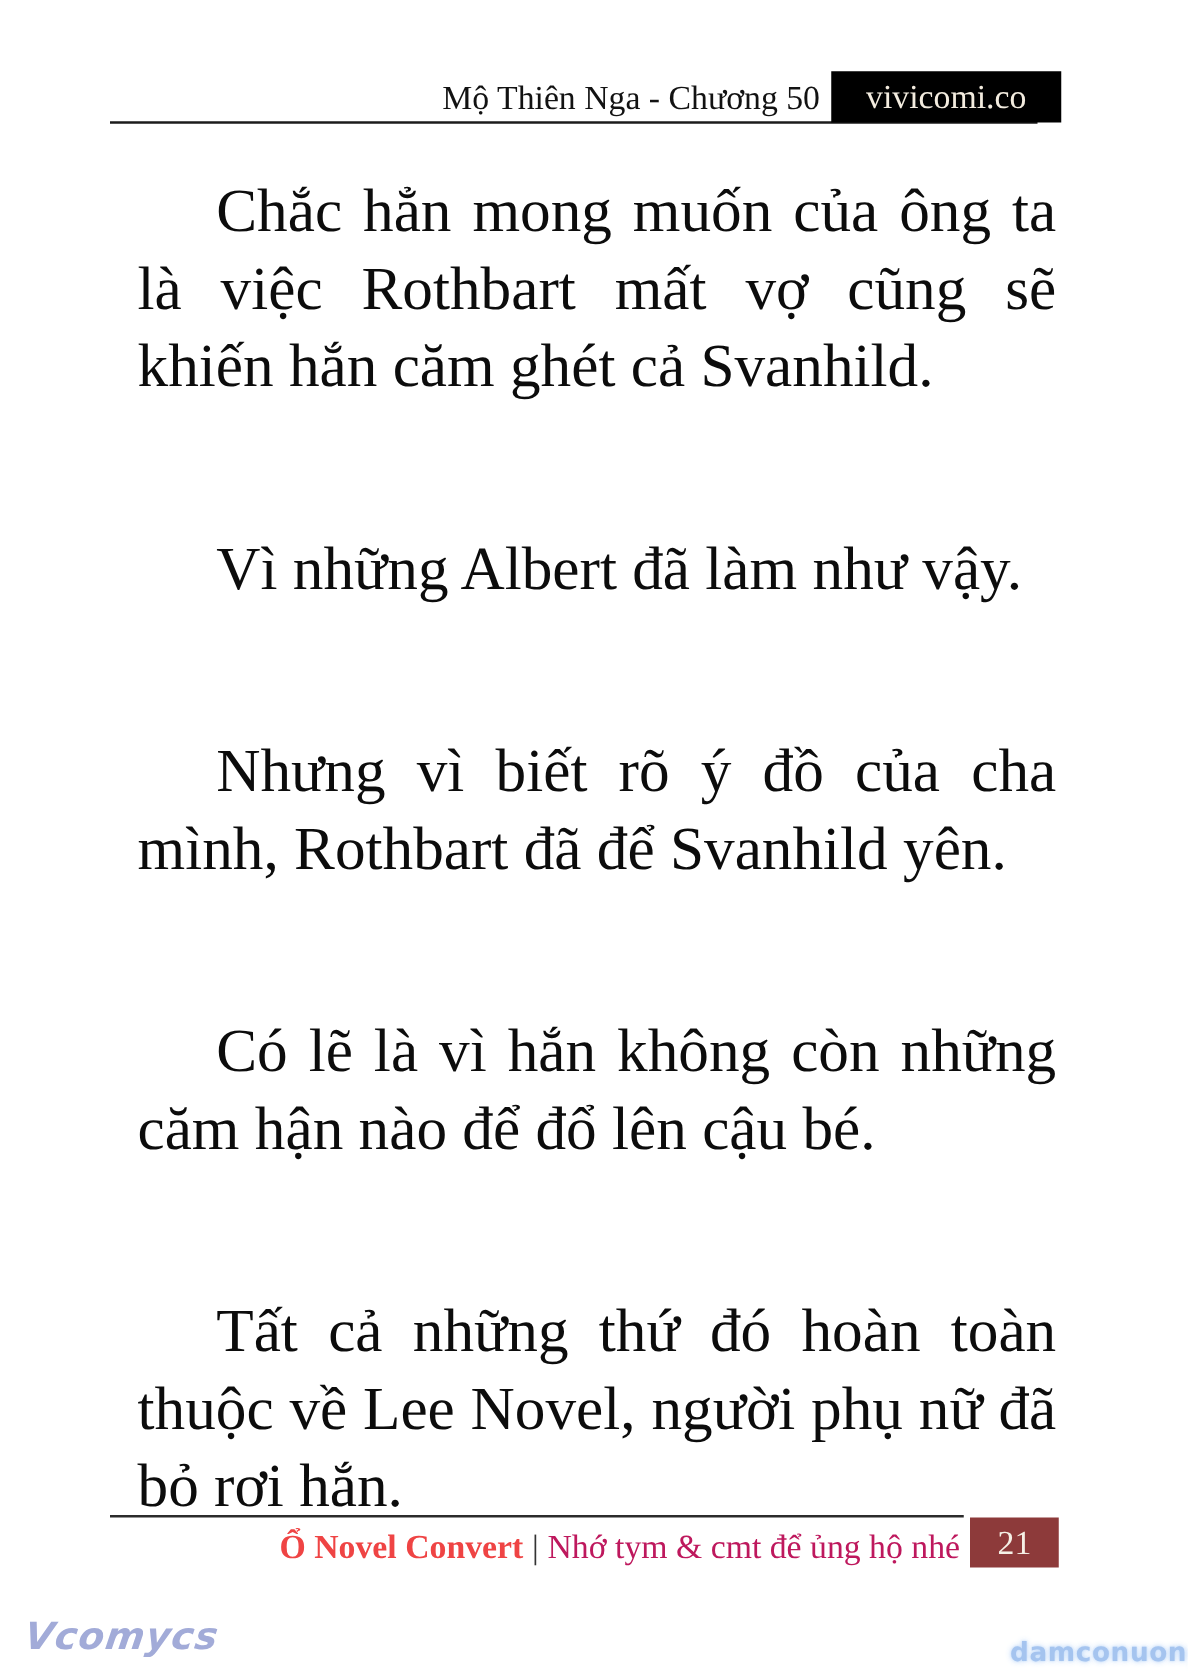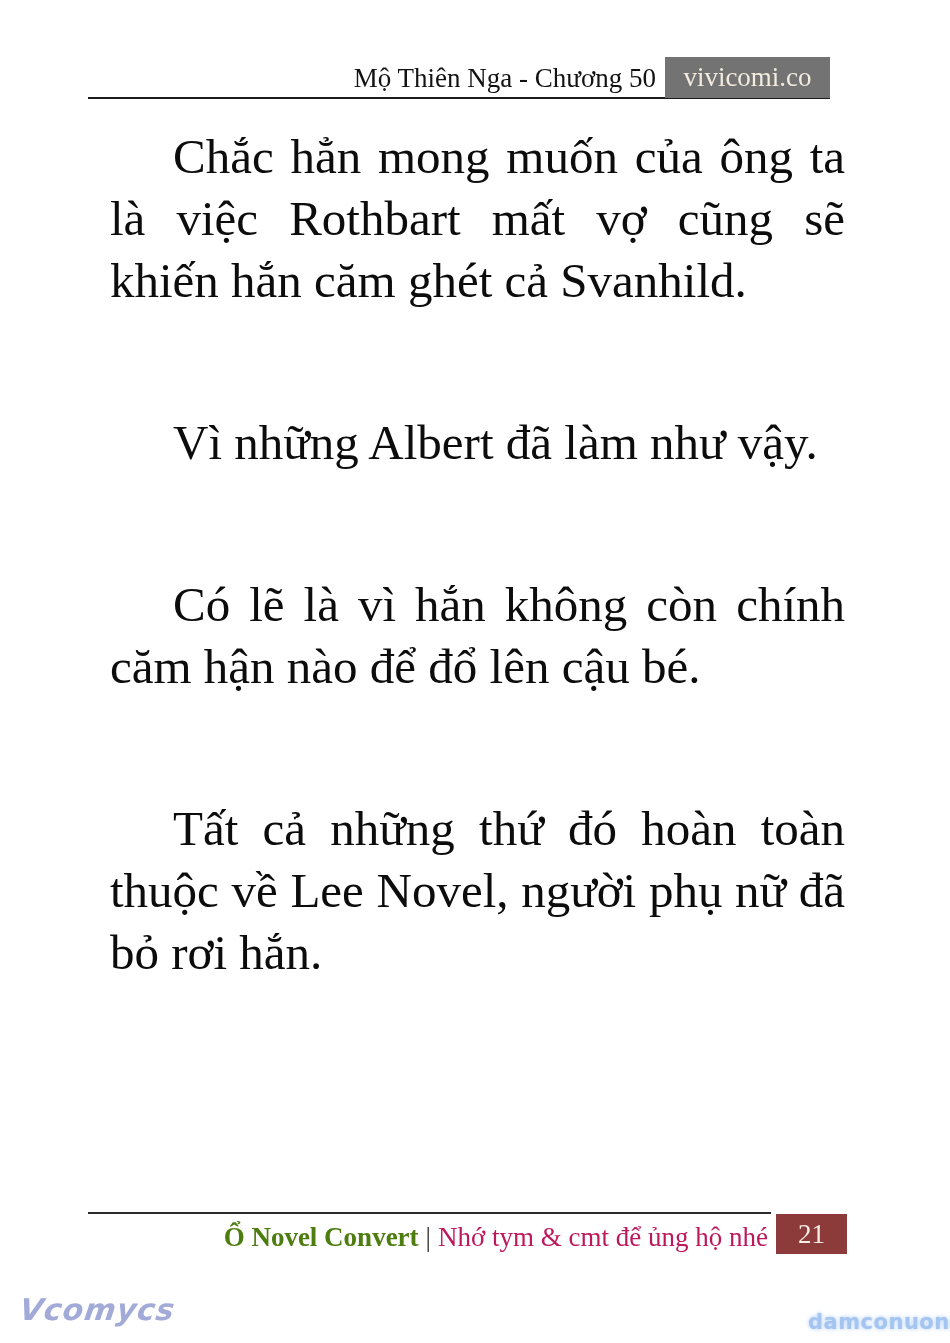--- a/index.html
+++ b/index.html
@@ -23,23 +23,23 @@
     text-align: right;
     font-size: 27px;
     line-height: 34px;
     color: #121212;
     white-space: nowrap;
   }
   .site-badge {
     position: absolute;
     left: 665px;
     top: 57px;
-    width: 165px;
+    width: 184px;
     height: 41px;
-    background: #737373;
+    background: #000000;
     color: #f3ecdf;
     font-size: 27px;
     display: flex;
     align-items: center;
     justify-content: center;
     z-index: 2;
   }
   .header-divider {
     position: absolute;
     left: 88px;
@@ -51,21 +51,21 @@
   }
 
   
   .chapter-body {
     position: absolute;
     left: 110px;
     top: 126px;
     width: 735px;
   }
   .chapter-body p {
-    margin: 0 0 100px 0;
+    margin: 12px 0 100px 0;
     font-size: 49px;
     line-height: 62px;
     text-align: justify;
     text-indent: 63px;
     color: #0c0c0c;
   }
   .chapter-body p:last-child { margin-bottom: 0; }
 
   
   .footer-divider {
@@ -80,21 +80,21 @@
     position: absolute;
     left: 0;
     top: 1219px;
     width: 768px;
     text-align: right;
     font-size: 27px;
     line-height: 36px;
     white-space: nowrap;
   }
   .footer-credit .group-name {
-    color: #4d7c0f;
+    color: #ef4444;
     font-weight: bold;
   }
   .footer-credit .separator {
     color: #333333;
     margin: 0 7px;
     font-weight: normal;
   }
   .footer-credit .note { color: #be185d; }
   .page-number-badge {
     position: absolute;
@@ -141,21 +141,22 @@
 
 <div class="page">
 
   <div class="chapter-title">Mộ Thiên Nga - Chương 50</div>
   <div class="site-badge">vivicomi.co</div>
   <div class="header-divider"></div>
 
   <div class="chapter-body">
     <p>Chắc hẳn mong muốn của ông ta là việc Rothbart mất vợ cũng sẽ khiến hắn căm ghét cả Svanhild.</p>
     <p>Vì những Albert đã làm như vậy.</p>
-    <p>Có lẽ là vì hắn không còn chính căm hận nào để đổ lên cậu bé.</p>
+    <p>Nhưng vì biết rõ ý đồ của cha mình, Rothbart đã để Svanhild yên.</p>
+    <p>Có lẽ là vì hắn không còn những căm hận nào để đổ lên cậu bé.</p>
     <p>Tất cả những thứ đó hoàn toàn thuộc về Lee Novel, người phụ nữ đã bỏ rơi hắn.</p>
   </div>
 
   <div class="footer-divider"></div>
   <div class="footer-credit">
     <span class="group-name">Ổ Novel Convert</span><span class="separator">|</span><span class="note">Nhớ tym &amp; cmt để ủng hộ nhé</span>
   </div>
   <div class="page-number-badge">21</div>
 
   <div class="vcomycs-logo">Vcomycs</div>

